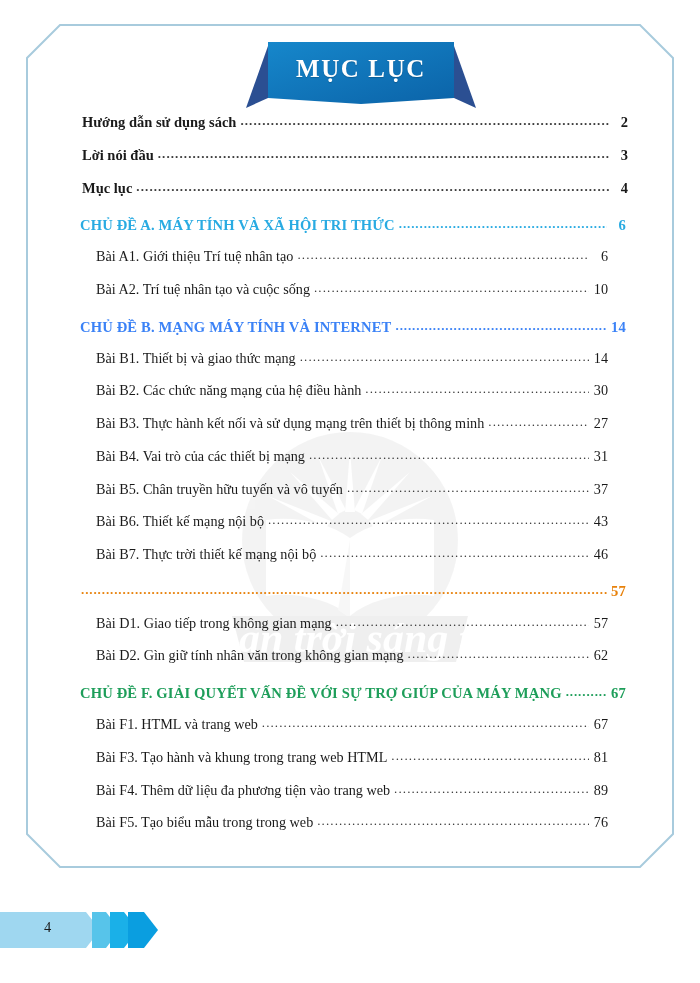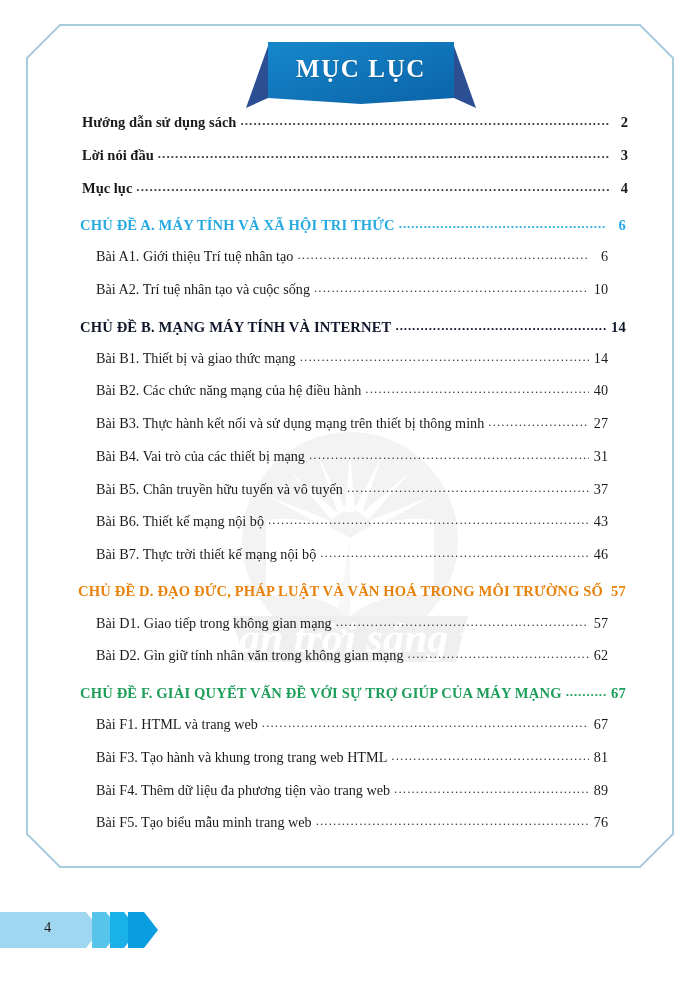--- a/index.html
+++ b/index.html
@@ -115,21 +115,20 @@
   .row.front .leader::after { color: #3a3a3a; }
 
   
   .row.chapter {
     font-size: 14.6px;
     font-weight: bold;
     letter-spacing: 0.15px;
     margin-left: -2px;
     margin-top: 19px;
     margin-bottom: 13px;
-    justify-content: flex-end;
   }
   .row.chapter .leader::after { letter-spacing: 0.9px; }
 
   
   .row.lesson {
     font-size: 14.2px;
     color: #1a1a1a;
     margin-left: 14px;
     width: 512px;
     margin-bottom: 14.5px;
@@ -232,34 +231,34 @@
       <span class="page">6</span>
     </div>
     <div class="row lesson">
       <span class="label">Bài A2. Trí tuệ nhân tạo và cuộc sống</span>
       <span class="leader"></span>
       <span class="page">10</span>
     </div>
   </div>
 
   <div class="section">
-    <div class="row chapter" style="color: #0f172a;">
+    <div class="row chapter" style="color: #3b82f6;">
       <span class="label">CHỦ ĐỀ B. MẠNG MÁY TÍNH VÀ INTERNET</span>
       <span class="leader"></span>
       <span class="page">14</span>
     </div>
     <div class="row lesson">
       <span class="label">Bài B1. Thiết bị và giao thức mạng</span>
       <span class="leader"></span>
       <span class="page">14</span>
     </div>
     <div class="row lesson">
       <span class="label">Bài B2. Các chức năng mạng của hệ điều hành</span>
       <span class="leader"></span>
-      <span class="page">40</span>
+      <span class="page">30</span>
     </div>
     <div class="row lesson">
       <span class="label">Bài B3. Thực hành kết nối và sử dụng mạng trên thiết bị thông minh</span>
       <span class="leader"></span>
       <span class="page">27</span>
     </div>
     <div class="row lesson">
       <span class="label">Bài B4. Vai trò của các thiết bị mạng</span>
       <span class="leader"></span>
       <span class="page">31</span>
@@ -276,21 +275,20 @@
     </div>
     <div class="row lesson">
       <span class="label">Bài B7. Thực trời thiết kế mạng nội bộ</span>
       <span class="leader"></span>
       <span class="page">46</span>
     </div>
   </div>
 
   <div class="section">
     <div class="row chapter" style="color: rgb(232, 130, 12);">
-      <span class="label">CHỦ ĐỀ D. ĐẠO ĐỨC, PHÁP LUẬT VÀ VĂN HOÁ TRONG MÔI TRƯỜNG SỐ</span>
       <span class="leader"></span>
       <span class="page">57</span>
     </div>
     <div class="row lesson">
       <span class="label">Bài D1. Giao tiếp trong không gian mạng</span>
       <span class="leader"></span>
       <span class="page">57</span>
     </div>
     <div class="row lesson">
       <span class="label">Bài D2. Gìn giữ tính nhân văn trong không gian mạng</span>
@@ -314,21 +312,21 @@
       <span class="label">Bài F3. Tạo hành và khung trong trang web HTML</span>
       <span class="leader"></span>
       <span class="page">81</span>
     </div>
     <div class="row lesson">
       <span class="label">Bài F4. Thêm dữ liệu đa phương tiện vào trang web</span>
       <span class="leader"></span>
       <span class="page">89</span>
     </div>
     <div class="row lesson">
-      <span class="label">Bài F5. Tạo biểu mẫu minh trang web</span>
+      <span class="label">Bài F5. Tạo biểu mẫu trong trong web</span>
       <span class="leader"></span>
       <span class="page">76</span>
     </div>
   </div>
 
 </div>
 
 <div id="footer">
   <svg width="250" height="44" viewBox="0 0 250 44" xmlns="http://www.w3.org/2000/svg">
     <polygon points="0,4 86,4 100,22 86,40 0,40" fill="#9fd7f0"></polygon>

